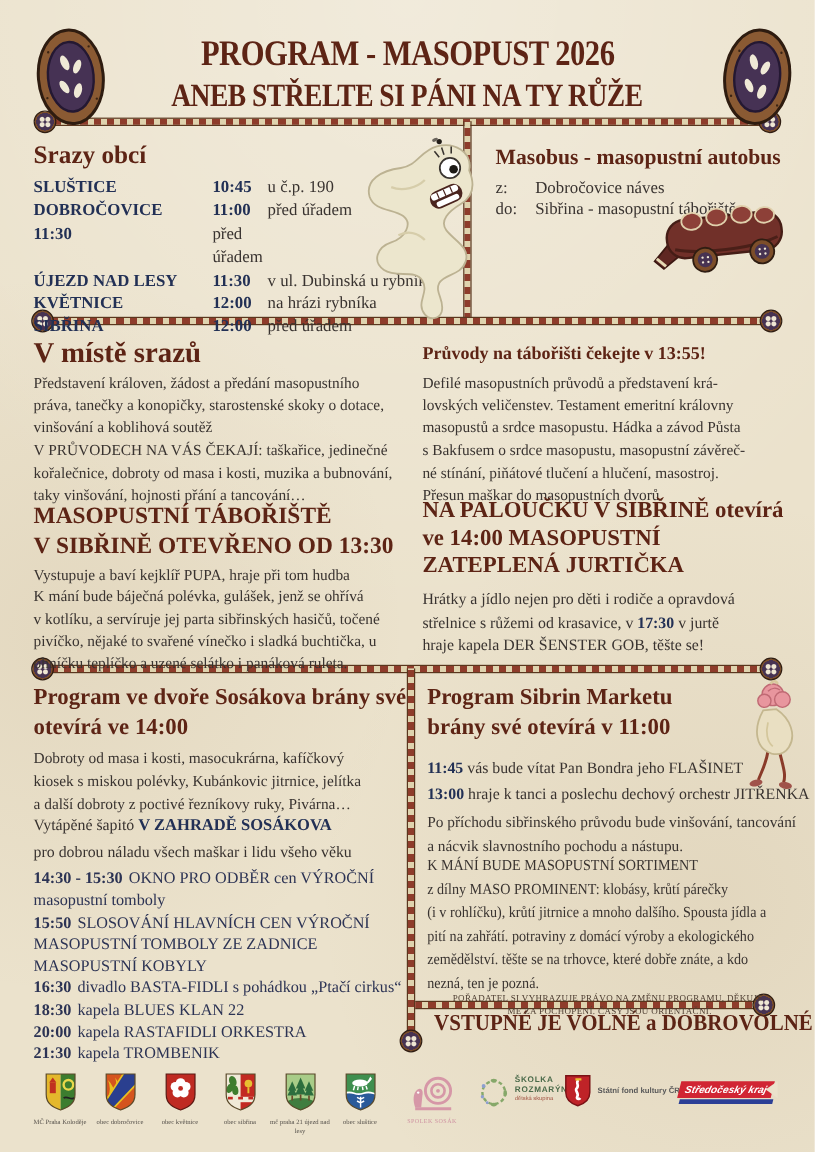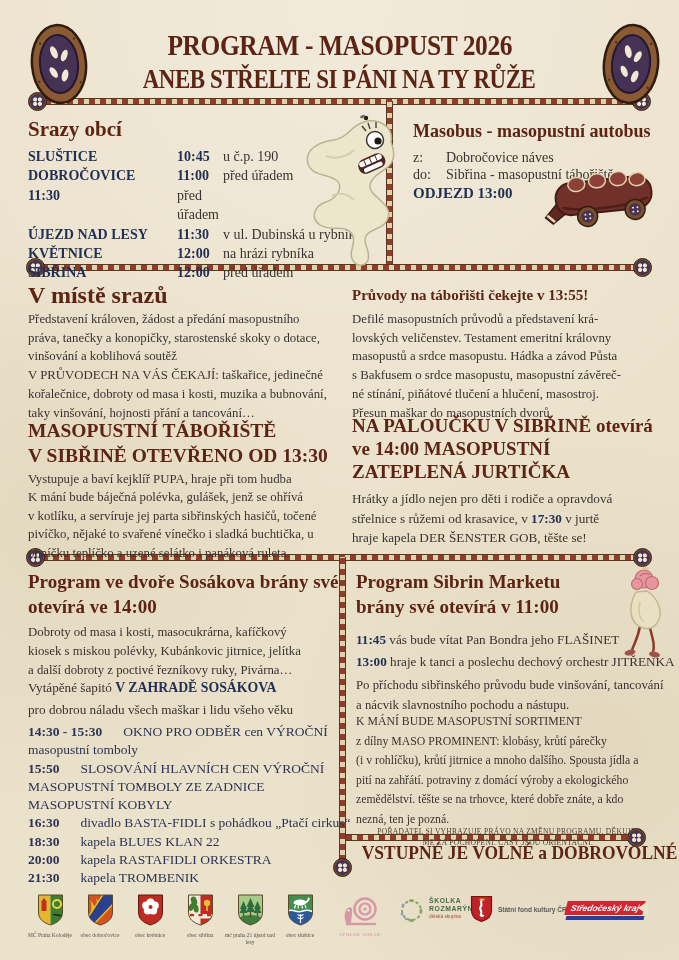--- a/index.html
+++ b/index.html
@@ -36,21 +36,21 @@
    radial-gradient(circle at 64% 38%,#efe7d3 0 1.6px,transparent 2.5px),
    radial-gradient(circle at 36% 64%,#efe7d3 0 1.6px,transparent 2.5px),
    radial-gradient(circle at 64% 64%,#efe7d3 0 1.6px,transparent 2.5px),
    radial-gradient(circle at 50% 50%,#473352 0 60%,#7c4e2a 61% 100%);
   border:1.5px solid #2f1d12}
 .trow{display:grid;grid-template-columns:149px 46px auto;line-height:19.4px;font-size:14px}
 .route{font-size:14px;line-height:16.5px}
 .route .lab{display:inline-block;width:33px}
 .dep{font-size:15px;line-height:20px}
 .sched{font-size:13.5px;line-height:18.3px;color:#2c3354;white-space:pre-line}
-.sched b{margin-right:21px}
+.sched b{margin-right:5px}
 .mline{font-size:13.2px;line-height:21.5px;white-space:nowrap}
 .coat{position:absolute;width:54px;text-align:center}
 .coat .lbl{font-size:5.5px;line-height:6.5px;color:#55504a;margin-top:2px}
 .partner-lbl{font-size:5px;color:#cf93a2;letter-spacing:.4px}
 .kraj-red{width:78px;height:14px;background:#d12533;transform:skewX(-14deg);display:flex;align-items:center;justify-content:center;color:#fff;font-weight:bold;font-style:italic;font-size:8.5px;font-family:"Liberation Sans",sans-serif}
 .kraj-blue{width:78px;height:4px;background:#2b3f96;margin-top:1px;transform:skewX(-14deg)}
 .z2{z-index:2}.z3{z-index:3}
 </style>
 </head>
 <body>
@@ -154,21 +154,20 @@
     <g>
         <circle cx="70" cy="6" r="2.2" fill="#221d18"></circle>
         <ellipse cx="66.5" cy="4.5" rx="2.6" ry="1.4" fill="#6a645c" transform="rotate(-25 66.5 4.5)"></ellipse>
       </g>
   </svg>
 
   <div class="abs maroon b h18 nw z2" style="left:413px;top:120px">Masobus - masopustní autobus</div>
   <div class="abs route ink z2" style="left:413px;top:150px">
     <div class="nw"><span class="lab">z:</span><span>Dobročovice náves</span></div>
     <div class="nw"><span class="lab">do:</span><span>Sibřina - masopustní tábořiště</span></div>
-    <div class="navy b dep nw">ODJEZD 13:00</div>
   </div>
 
   <svg class="abs z3" style="left:542px;top:168px" width="118" height="64" viewBox="0 0 118 64">
     <g transform="rotate(-6 59 32)">
       <path d="M16,30 L2,44 L9,51 L24,41 Z" fill="#5f2722" stroke="#3c1812" stroke-width="1.5"></path>
       <path d="M4,42 L11,49" stroke="#e6d9b4" stroke-width="2.5"></path>
       <rect x="14" y="12" width="96" height="32" rx="15" fill="#713029" stroke="#451d16" stroke-width="2"></rect>
       <path d="M20,36 C40,42 84,42 106,34" stroke="#4a1f18" stroke-width="2.5" fill="none"></path>
       <ellipse cx="36" cy="14" rx="8.5" ry="7" fill="#8d4038" stroke="#e0d0ac" stroke-width="1.5"></ellipse>
       <ellipse cx="57" cy="12.5" rx="8.5" ry="7" fill="#8d4038" stroke="#e0d0ac" stroke-width="1.5"></ellipse>

